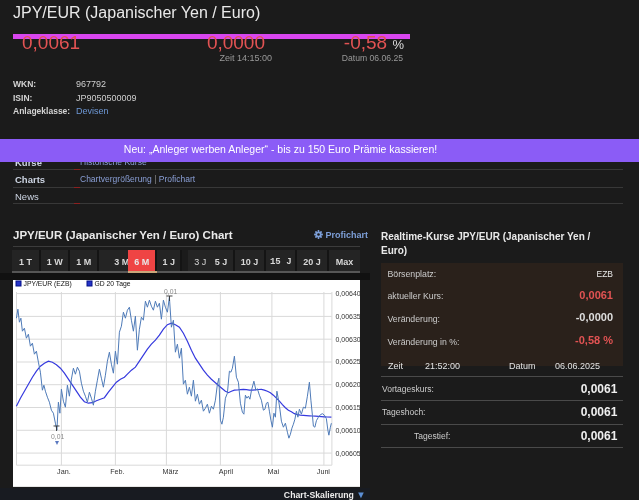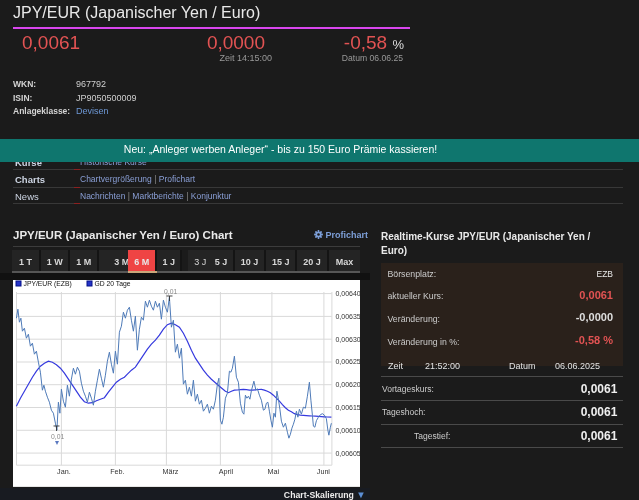--- a/index.html
+++ b/index.html
@@ -8,21 +8,21 @@
   .abs { position:absolute; }
   body { position:relative; }
   .red { color:#e25353; }
   .lnk { color:#8a9fd6; text-decoration:none; }
   .btn { position:absolute; top:0; height:21px; line-height:25px; text-align:center;
          background:#242424; border-right:2px solid #141414; }
 </style>
 </head>
 <body>
 
-<div class="abs" style="left:13px; top:4px; width:397px; border-bottom:2px solid #d946ef; padding-bottom:5px; font-size:16px; color:#e9e9e9;">JPY/EUR (Japanischer Yen / Euro)</div>
+<div class="abs" style="left:13px; top:4px; width:397px; border-bottom:5px solid #d946ef; padding-bottom:12px; font-size:16px; color:#e9e9e9;">JPY/EUR (Japanischer Yen / Euro)</div>
 
 <div class="abs red" style="left:22px; top:32px; font-size:19px;">0,0061</div>
 <div class="abs red" style="left:0; top:32px; width:265px; text-align:right; font-size:19px;">0,0000</div>
 <div class="abs" style="left:0; top:53px; width:272px; text-align:right; font-size:9px; color:#999;">Zeit 14:15:00</div>
 <div class="abs" style="left:0; top:32px; width:404px; text-align:right; font-size:19px;"><span class="red">-0,58</span> <span style="font-size:13px; color:#ddd;">%</span></div>
 <div class="abs" style="left:0; top:53px; width:403px; text-align:right; font-size:8.6px; color:#999;">Datum 06.06.25</div>
 
 <div class="abs" style="left:13px; top:79px; font-size:8.5px; font-weight:bold; color:#d4d4d4;">WKN:</div>
 <div class="abs" style="left:76px; top:79px; font-size:9px; color:#cfcfcf;">967792</div>
 <div class="abs" style="left:13px; top:92.5px; font-size:8.5px; font-weight:bold; color:#d4d4d4;">ISIN:</div>
@@ -35,25 +35,24 @@
   <span class="abs" style="left:67px; top:5.5px; font-size:8.5px;text-align:right;"><span class="lnk">Historische Kurse</span></span>
   <span class="abs" style="left:61px; bottom:-1px; width:6px; height:1px; background:#8c2020;"></span>
 </div>
 <div class="abs" style="left:13px; top:170px; width:610.4px; height:17.8px; border-bottom:1px solid #383838;">
   <span class="abs" style="left:2px; top:3.5px; font-weight:bold; font-size:9.5px; color:#ccd4e2;">Charts</span>
   <span class="abs" style="left:67px; top:4px; font-size:8.5px;"><span class="lnk">Chartvergrößerung</span> <span style="color:#888;">|</span> <span class="lnk">Profichart</span></span>
   <span class="abs" style="left:61px; bottom:-1px; width:6px; height:1px; background:#8c2020;"></span>
 </div>
 <div class="abs" style="left:13px; top:187.8px; width:610.4px; height:16.2px; border-bottom:1px solid #383838;">
   <span class="abs" style="left:2px; top:3px; font-weight:normal; font-size:9.5px; color:#ccd4e2;">News</span>
-  <span class="abs" style="left:67px; top:3.5px; font-size:8.5px;"><span class="lnk">Nachrichten</span> <span style="color:#888;">|</span> <span class="lnk">Marktberichte</span> <span style="color:#888;">|</span> <span class="lnk">Konjunktur</span></span>
   <span class="abs" style="left:61px; bottom:-1px; width:6px; height:1px; background:#8c2020;"></span>
 </div>
 
-<div class="abs" style="left:0; top:138.5px; width:639px; height:23px; background:#0f766e; z-index:5; color:#fff; font-size:10.5px; text-align:center; line-height:20px; padding-right:78px;">Neu: „Anleger werben Anleger“ - bis zu 150 Euro Prämie kassieren!</div>
+<div class="abs" style="left:0; top:138.5px; width:639px; height:23px; background:#8b5cf6; z-index:5; color:#fff; font-size:10.5px; text-align:center; line-height:20px; padding-right:78px;">Neu: „Anleger werben Anleger“ - bis zu 150 Euro Prämie kassieren!</div>
 
 <div class="abs" style="left:13px; top:229px; width:347px; border-bottom:1px solid #3c3c3c; padding-bottom:5px; font-size:11.5px; font-weight:bold; color:#e9e9e9;">JPY/EUR (Japanischer Yen / Euro) Chart</div>
 <div class="abs" style="left:314px; top:230px; font-size:9px; color:#7d9fd8;">
   <svg width="9" height="9" viewBox="0 0 9 9" style="vertical-align:-1px;">
       <g fill="#7d9fd8">
         <rect x="3.6" y="0.1" width="1.8" height="8.8" rx="0.6"></rect>
         <rect x="3.6" y="0.1" width="1.8" height="8.8" rx="0.6" transform="rotate(45 4.5 4.5)"></rect>
         <rect x="3.6" y="0.1" width="1.8" height="8.8" rx="0.6" transform="rotate(90 4.5 4.5)"></rect>
         <rect x="3.6" y="0.1" width="1.8" height="8.8" rx="0.6" transform="rotate(135 4.5 4.5)"></rect>
         <circle cx="4.5" cy="4.5" r="2.8"></circle>
@@ -66,21 +65,21 @@
 <div class="abs" style="left:0px; top:250px; width:370px; height:23px;">
   <span class="btn" style="left:11.8px; width:29.3px; font-size:9px; font-weight:bold; color:#d8d8d8;">1 T</span>
   <span class="btn" style="left:41.1px; width:29.3px; font-size:9px; font-weight:bold; color:#d8d8d8;">1 W</span>
   <span class="btn" style="left:70.4px; width:28.8px; font-size:9px; font-weight:bold; color:#d8d8d8;">1 M</span>
   <span class="btn" style="left:99.2px; width:47px;   font-size:9px; font-weight:bold; color:#d8d8d8;">3 M</span>
   <span class="btn" style="left:128.2px; width:29px;  font-size:9px; font-weight:bold; color:#e8e8e8; background:#ef4444;">6 M</span>
   <span class="btn" style="left:157.2px; width:25.2px; font-size:9px; font-weight:bold; color:#d8d8d8;">1 J</span>
   <span class="btn" style="left:188px; width:26.4px; font-size:9px; font-weight:normal; color:#d8d8d8;">3 J</span>
   <span class="btn" style="left:208.8px; width:26.2px; font-size:9px; font-weight:bold; color:#d8d8d8;">5 J</span>
   <span class="btn" style="left:235px; width:31.2px;  font-size:9px; font-weight:bold; color:#d8d8d8;">10 J</span>
-  <span class="btn" style="left:266.2px; width:31.2px; font-size:9px; font-weight:bold; color:#d8d8d8;">15 J</span>
+  <span class="btn" style="left:266.2px; width:31.2px; font-size:9px; font-weight:bold; color:#d8d8d8;font-family:Liberation Mono, monospace;">15 J</span>
   <span class="btn" style="left:297.4px; width:31.3px; font-size:9px; font-weight:bold; color:#d8d8d8;">20 J</span>
   <span class="btn" style="left:328.7px; width:31.8px; font-size:9px; font-weight:bold; color:#d8d8d8; border-right:none;">Max</span>
   <span class="abs" style="left:11.8px; top:21px; width:348.7px; height:1.5px; background:#565656;"></span>
   <span class="abs" style="left:128.2px; top:21px; width:29px; height:2px; background:#c9a77a;"></span>
 </div>
 
 <div class="abs" style="left:0; top:273px; width:370px; height:7px; background:#111;"></div>
 
 <svg class="abs" style="left:12.6px; top:279.8px;" width="347.6" height="206.9" viewBox="0 0 347.6 206.9">
   <rect x="0" y="0" width="347.6" height="206.9" fill="#ffffff"></rect>

